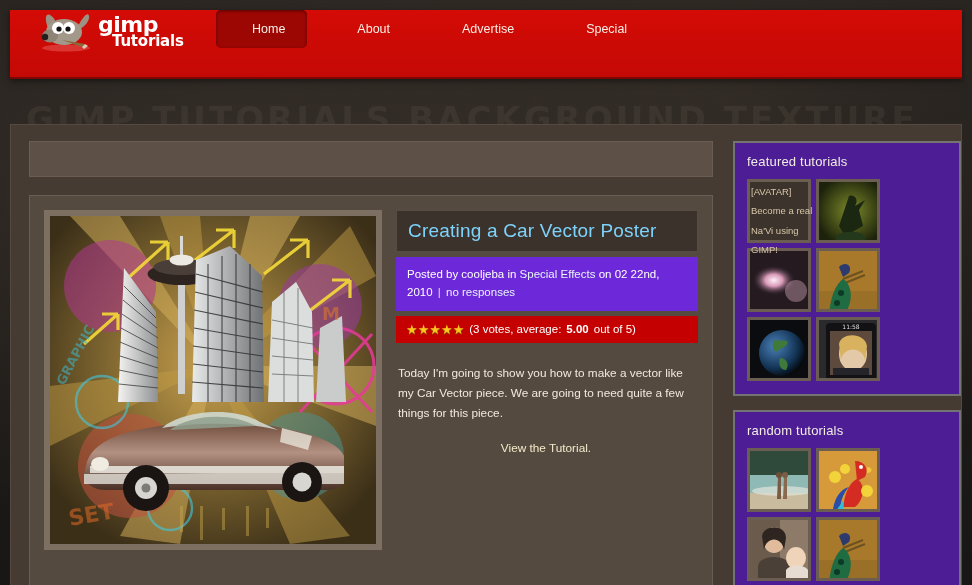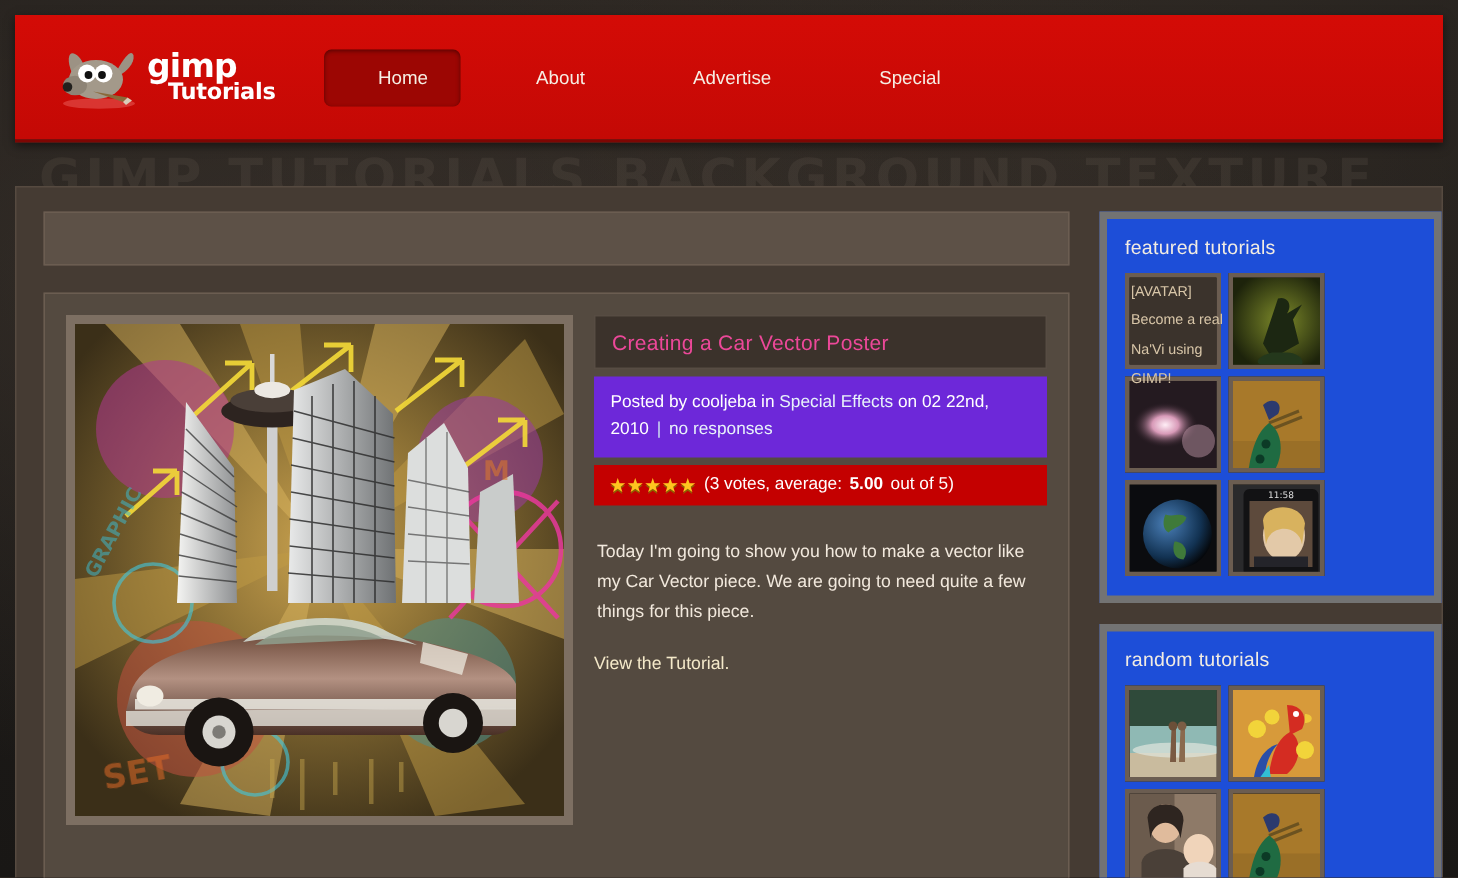--- a/index.html
+++ b/index.html
@@ -23,24 +23,24 @@
     font-family:"DejaVu Sans", sans-serif;
     font-weight:bold; font-size:34px; letter-spacing:3px;
     color:rgba(120,105,92,.17);
     white-space:nowrap; overflow:hidden;
     padding-left:26px; line-height:46px;
     user-select:none;
   }
 
   
   #header {
-    position:absolute; left:10px; top:10px; width:952px; height:85px;
+    position:absolute; left:10px; top:10px; width:952px; height:69px;
     background:linear-gradient(#d40b06,#c40905);
     border-bottom:2px solid #7e0603;
-    display:flex; align-items:center;
+    display:flex; align-items:flex-start;
     box-shadow:0 2px 6px rgba(0,0,0,.5);
   }
   #logo { display:flex; align-items:center; margin-left:28px; width:150px; }
   #logo-mark { width:56px; height:42px; position:relative; flex:none; }
   #logo-text { margin-left:4px; line-height:1; }
   #logo-text .l1 {
     font-size:22px; font-weight:bold; color:#ffffff;
     font-family:"DejaVu Sans", sans-serif; display:block; letter-spacing:-.5px;
   }
   #logo-text .l2 {
@@ -74,21 +74,21 @@
   #article-figure {
     width:338px; height:340px; border:6px solid #7d6f62; flex:none;
     position:relative; overflow:hidden; background:#2b2218;
   }
   #article-side { flex:1; min-width:0; }
 
   .title-box {
     background:#3b322b; border:1px solid #574c43; padding:9px 11px;
   }
   .title-box h1 {
-    font-size:14px; color:#ec4899; font-weight:normal;
+    font-size:19px; color:#7dd3fc; font-weight:normal;
     font-family:"Liberation Sans", sans-serif; letter-spacing:.2px;
   }
   .meta-box {
     margin-top:5px; background:#6d28d9; padding:9px 11px;
     font-size:11.5px; color:#ffffff; line-height:1.55;
     font-family:"Liberation Sans", sans-serif;
   }
   .meta-box a { color:#e8f2fa; text-decoration:none; cursor:pointer; }
   .meta-sep { color:#cfe2f1; padding:0 2px; }
 
@@ -100,29 +100,29 @@
   }
   .stars { display:flex; gap:0px; line-height:1; }
   .star { font-size:13px; color:#ffc41f; text-shadow:0 1px 0 #8a6400; }
   .rating-val { font-weight:bold; }
 
   .excerpt {
     margin-top:20px; font-size:11.8px; color:#f2e9dd; line-height:1.7;
     font-family:"Liberation Sans", sans-serif; padding:0 2px;
   }
   .view-link {
-    margin-top:18px; text-align:left; padding-right:2px;
+    margin-top:18px; text-align:center; padding-right:2px;
     font-size:11.8px; color:#f4e9c9; cursor:pointer;
     font-family:"Liberation Sans", sans-serif;
   }
 
   
   #sidebar { position:absolute; left:722px; top:16px; width:228px; }
   .widget {
-    background:#1d4ed8; border:5px solid #737373; margin-bottom:14px;
+    background:#4c1d95; border:2px solid #737373; margin-bottom:14px;
     padding:11px 12px 13px;
   }
   .widget h2 {
     font-size:13px; font-weight:normal; color:#f2ece2;
     font-family:"Liberation Sans", sans-serif; margin-bottom:10px;
     letter-spacing:.2px;
   }
   .thumb-grid { display:flex; flex-wrap:wrap; gap:5px; position:relative; }
   .thumb {
     width:64px; height:64px; border:3px solid #6b5d51;

